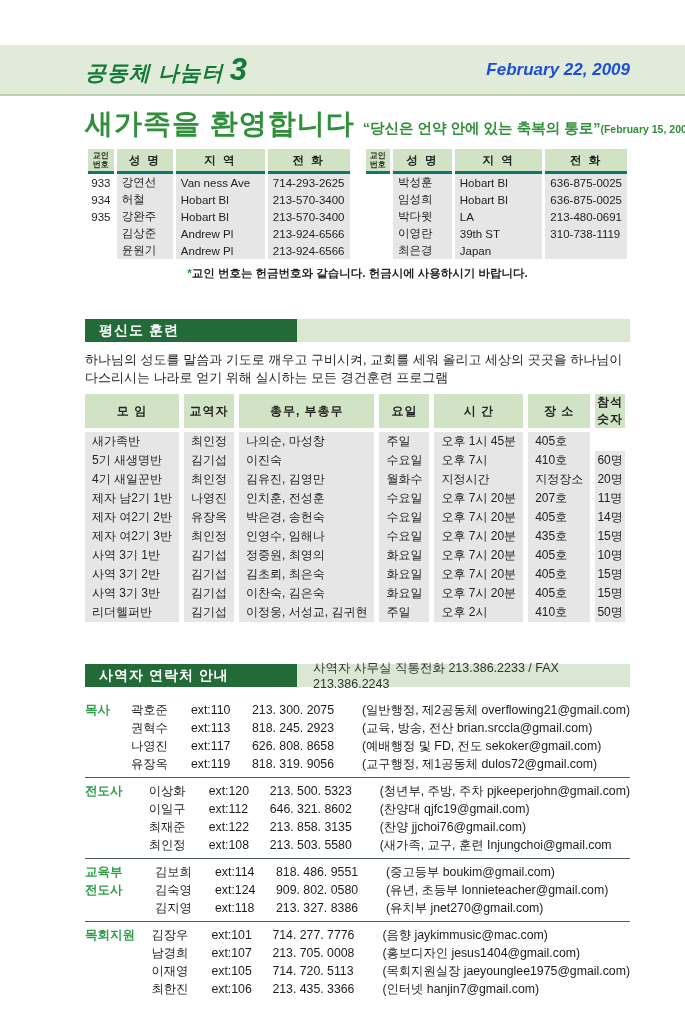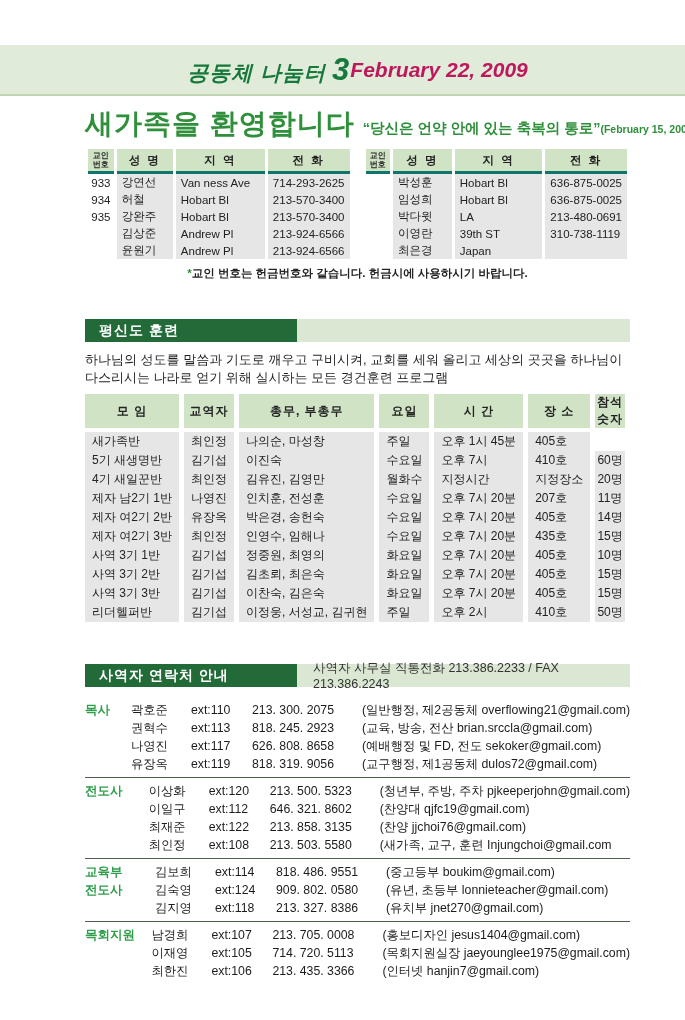--- a/index.html
+++ b/index.html
@@ -1,25 +1,25 @@
 <!DOCTYPE html>
 <html><head>
 <meta charset="utf-8">
 <style>
   html,body{margin:0;padding:0;}
   body{font-family:"Liberation Sans","DejaVu Sans",sans-serif;background:#ffffff;}
   .page{position:relative;width:685px;height:1020px;background:#fff;overflow:hidden;}
 
   
   .band{margin-top:45px;height:51px;background:#e0ebda;border-bottom:2px solid #bed4b2;
-        display:flex;align-items:center;justify-content:center;
+        display:flex;align-items:center;justify-content:space-between;
         padding:0 55px 0 85px;box-sizing:border-box;}
   .brand{color:#16783a;font-style:italic;font-weight:bold;font-size:21px;letter-spacing:1px;}
   .brand .pnum{font-size:31px;margin-left:6px;}
-  .band-date{color:#be185d;font-style:italic;font-weight:bold;font-size:21px;}
+  .band-date{color:#1d4ed8;font-style:italic;font-weight:bold;font-size:17px;}
 
   .content{padding:0 55px 0 85px;}
 
   
   .welcome-title-row{margin-top:9px;display:flex;align-items:baseline;white-space:nowrap;}
   .welcome-title{color:#2f8f3b;font-size:28px;font-weight:bold;letter-spacing:1px;}
   .welcome-quote{color:#2f8f3b;font-size:14.5px;font-weight:bold;margin-left:8px;}
   .welcome-quote-date{color:#2f8f3b;font-size:10.5px;font-weight:bold;}
 
   
@@ -412,20 +412,26 @@
             </div>
         </div>
       </div>
 
       <div class="group">
         <div class="glabel">
             <div>목회지원</div>
           </div>
         <div class="grows">
           <div class="crow">
+              <span class="cname">김장우</span>
+              <span class="cext">ext:101</span>
+              <span class="cphone">714. 277. 7776</span>
+              <span class="cdesc">(음향 jaykimmusic@mac.com)</span>
+            </div>
+          <div class="crow">
               <span class="cname">남경희</span>
               <span class="cext">ext:107</span>
               <span class="cphone">213. 705. 0008</span>
               <span class="cdesc">(홍보디자인 jesus1404@gmail.com)</span>
             </div>
           <div class="crow">
               <span class="cname">이재영</span>
               <span class="cext">ext:105</span>
               <span class="cphone">714. 720. 5113</span>
               <span class="cdesc">(목회지원실장 jaeyounglee1975@gmail.com)</span>

